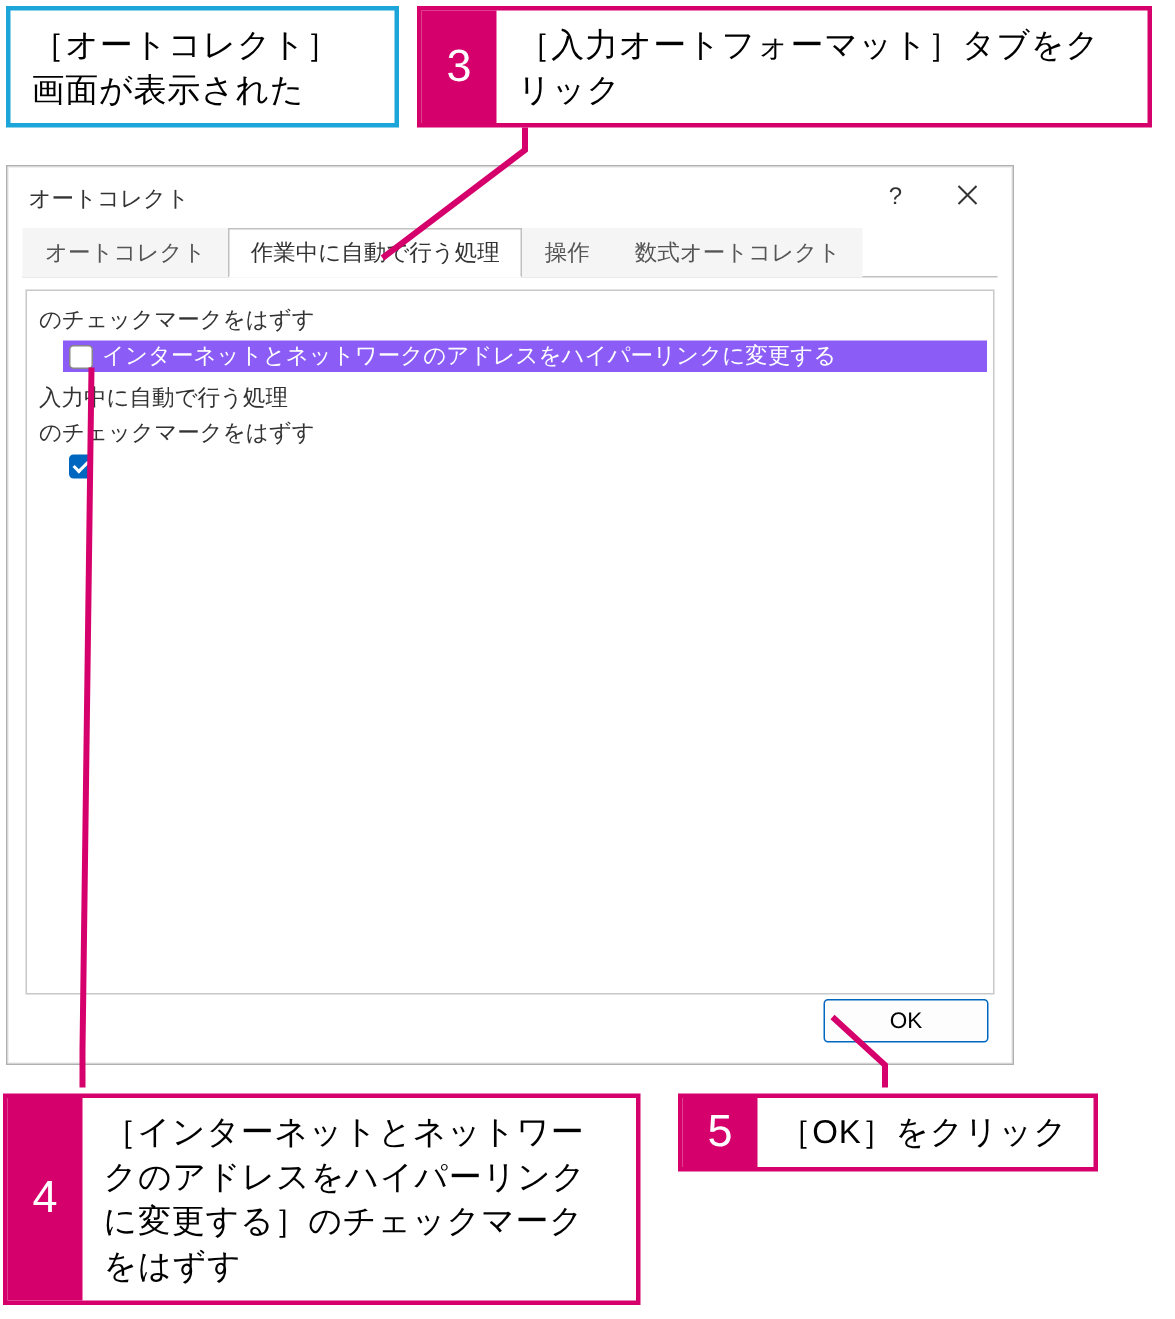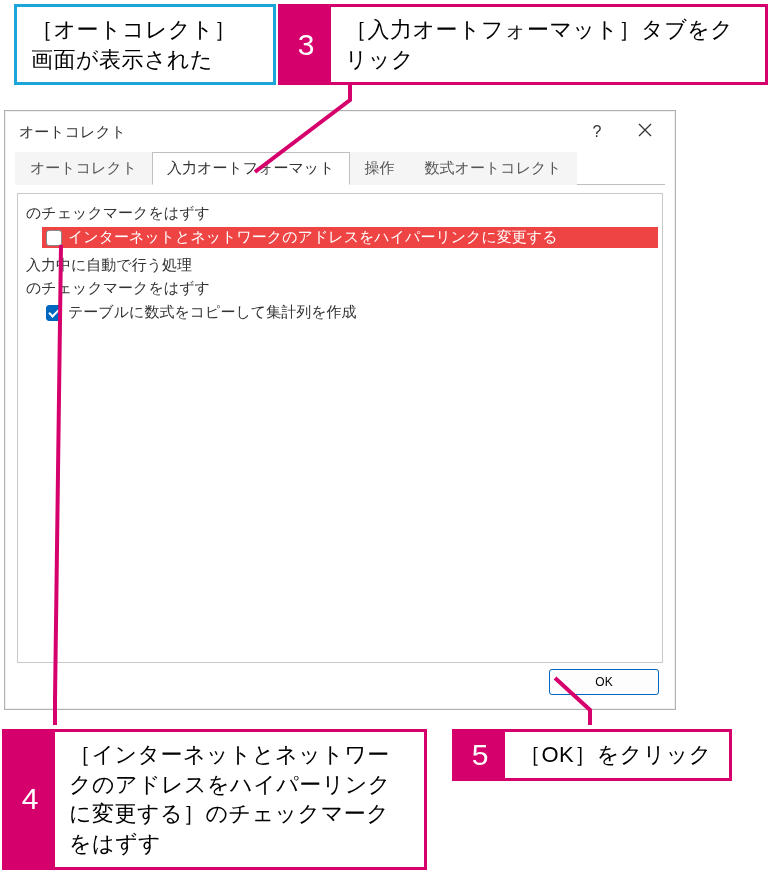--- a/index.html
+++ b/index.html
@@ -39,21 +39,21 @@
   .callout-text {
     font-size: 22px;
     line-height: 1.35;
     padding: 8px 14px;
     color: #000;
     letter-spacing: 0.5px;
     display: flex;
     align-items: center;
   }
 
-  #callout-info { top: 4px; left: 14px; width: 262px; }
+  #callout-info { top: 4px; left: 4px; width: 262px; }
   #callout-3    { top: 4px; left: 278px; width: 490px; }
   #callout-4    { top: 729px; left: 2px; width: 425px; }
   #callout-5    { top: 729px; left: 452px; width: 280px; }
 
   
   .dialog {
     position: absolute;
     top: 110px;
     left: 4px;
     width: 672px;
@@ -124,21 +124,21 @@
   }
   .group-label { padding: 2px 4px; }
   .option-row {
     display: flex;
     align-items: center;
     gap: 6px;
     margin: 2px 0 6px 20px;
     padding: 1px 4px;
   }
   .option-row.selected {
-    background: #ef4444;
+    background: #8b5cf6;
     color: #fff;
   }
   .chk {
     width: 16px; height: 16px;
     border: 1px solid #888;
     border-radius: 3px;
     background: #fff;
     display: inline-flex;
     align-items: center;
     justify-content: center;
@@ -159,21 +159,21 @@
 
   .button-row {
     position: absolute;
     bottom: 14px; right: 16px;
     display: flex;
     gap: 12px;
   }
   .dlg-btn {
     min-width: 110px;
     padding: 5px 20px;
-    font-size: 12px;
+    font-size: 15px;
     border: 1px solid #b0b0b0;
     background: #fdfdfd;
     border-radius: 3px;
     text-align: center;
   }
   .dlg-btn.primary { border-color: #0067c0; }
 
   
   svg.leaders {
     position: absolute;
@@ -219,37 +219,36 @@
       <span>
         <svg width="14" height="14" viewBox="0 0 14 14">
             <path d="M1 1 L13 13 M13 1 L1 13" stroke="#333" stroke-width="1.3"></path>
           </svg>
       </span>
     </div>
   </div>
 
   <div class="tabstrip">
     <div class="tab">オートコレクト</div>
-    <div class="tab active">入力オートフォーマット</div>
+    <div class="tab active">作業中に自動で行う処理</div>
     <div class="tab">操作</div>
     <div class="tab">数式オートコレクト</div>
   </div>
 
   <div class="panel">
     <div class="group-label">のチェックマークをはずす</div>
     <div class="option-row selected">
       <span class="chk"></span>
       <span>インターネットとネットワークのアドレスをハイパーリンクに変更する</span>
     </div>
 
     <div class="group-label">入力中に自動で行う処理</div>
 
     <div class="group-label">のチェックマークをはずす</div>
     <div class="option-row">
       <span class="chk checked"></span>
-      <span>テーブルに数式をコピーして集計列を作成</span>
     </div>
   </div>
 
   <div class="button-row">
     <div class="dlg-btn primary">OK</div>
   </div>
 </div>
 
 </body></html>

